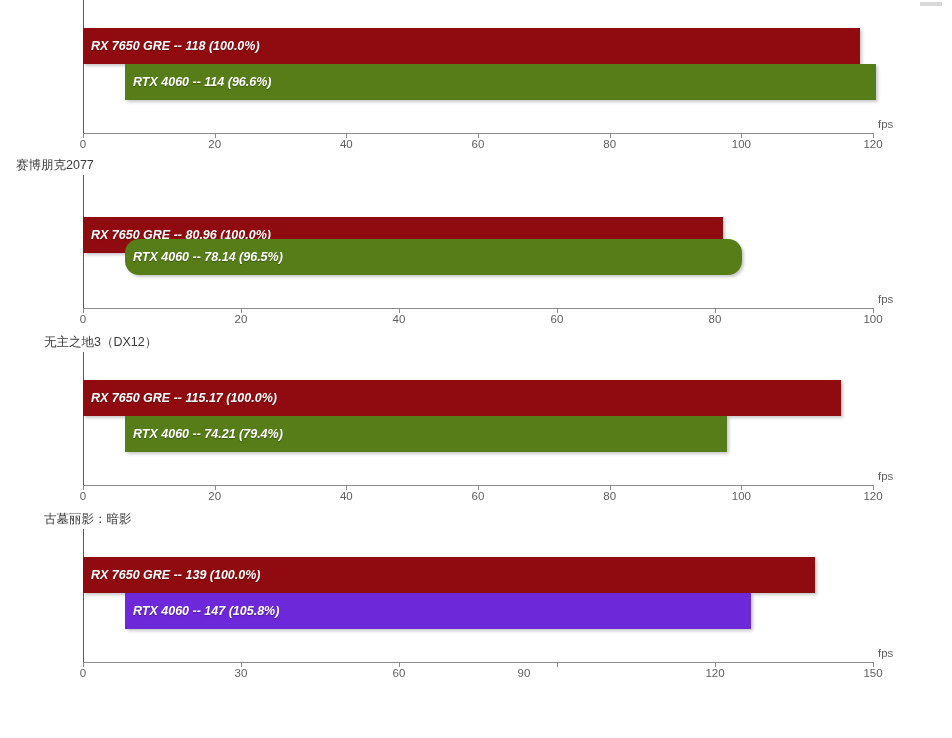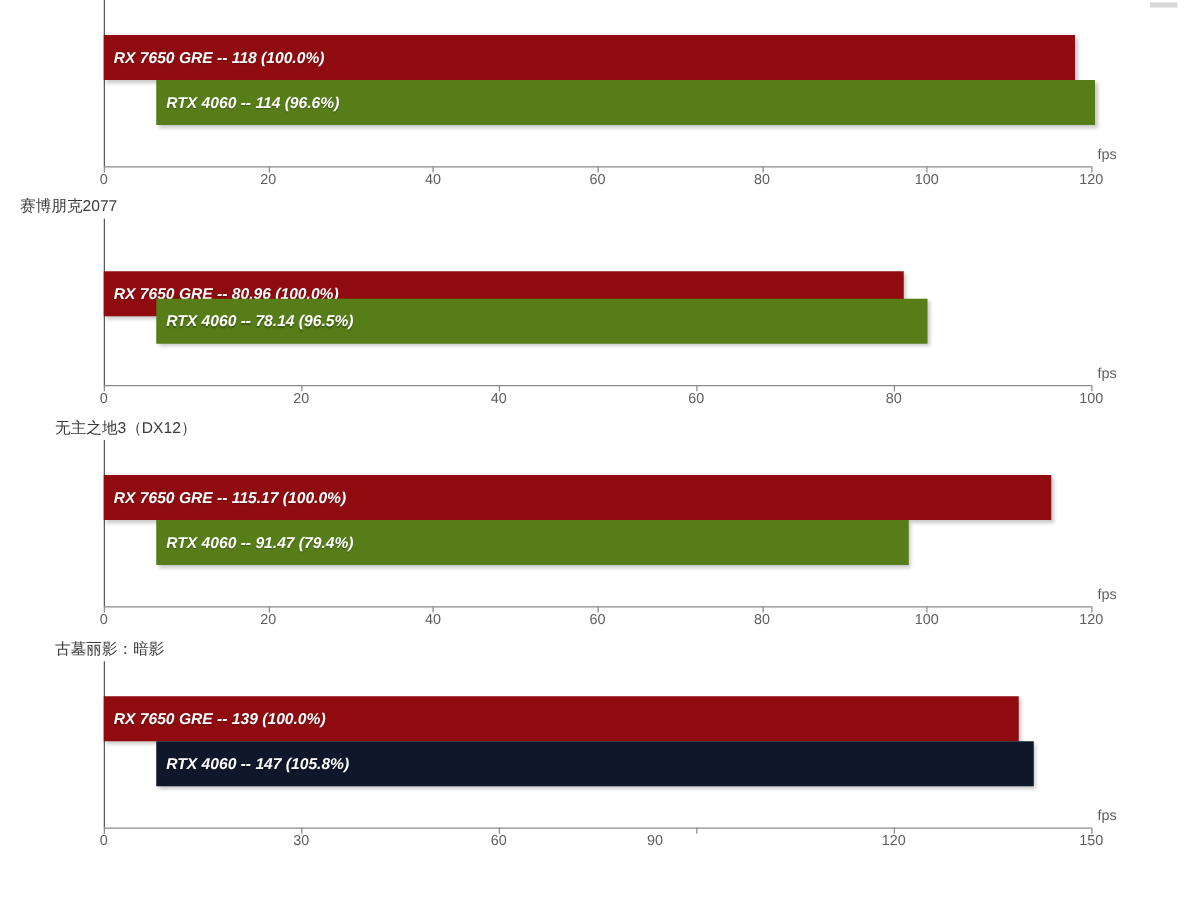--- a/index.html
+++ b/index.html
@@ -158,21 +158,21 @@
         <div class="tick" style="left: 557px;"></div>
         <div class="tick-label" style="left: 557px;">60</div>
         <div class="tick" style="left: 715px;"></div>
         <div class="tick-label" style="left: 715px;">80</div>
         <div class="tick" style="left: 873px;"></div>
         <div class="tick-label" style="left: 873px;">100</div>
         <div class="axis-unit" style="left: 878px;">fps</div>
         <div class="bar series-0" style="width: 639.584px; background: rgb(144, 11, 15); margin-top: 14px;">
           <div class="bar-label">RX 7650 GRE  --  80.96 (100.0%)</div>
         </div>
-        <div class="bar series-1" style="width: 617.306px; background: rgb(86, 125, 23);">
+        <div class="bar series-1" style="width: 617.306px; background: rgb(86, 125, 23); border-radius: 14px;">
           <div class="bar-label">RTX 4060  --  78.14 (96.5%)</div>
         </div>
       </div>
     </div>
     <div class="chart-block" style="position: absolute; left: 0px; top: 332px;">
       <div class="chart-title indent-more">无主之地3（DX12）</div>
       <div class="plot">
         <div class="y-axis"></div>
         <div class="x-axis" style="width: 790px;"></div>
         <div class="tick" style="left: 83px;"></div>
@@ -187,21 +187,21 @@
         <div class="tick-label" style="left: 609.667px;">80</div>
         <div class="tick" style="left: 741.333px;"></div>
         <div class="tick-label" style="left: 741.333px;">100</div>
         <div class="tick" style="left: 873px;"></div>
         <div class="tick-label" style="left: 873px;">120</div>
         <div class="axis-unit" style="left: 878px;">fps</div>
         <div class="bar series-0" style="width: 758.202px; background: rgb(144, 11, 15);">
           <div class="bar-label">RX 7650 GRE  --  115.17 (100.0%)</div>
         </div>
         <div class="bar series-1" style="width: 602.178px; background: rgb(86, 125, 23);">
-          <div class="bar-label">RTX 4060  --  91.47 (79.4%)</div>
+          <div class="bar-label">RTX 4060  --  74.21 (79.4%)</div>
         </div>
       </div>
     </div>
     <div class="chart-block" style="position: absolute; left: 0px; top: 509px;">
       <div class="chart-title indent-more">古墓丽影：暗影</div>
       <div class="plot">
         <div class="y-axis"></div>
         <div class="x-axis" style="width: 790px;"></div>
         <div class="tick" style="left: 83px;"></div>
         <div class="tick-label" style="left: 83px;">0</div>
@@ -212,18 +212,18 @@
         <div class="tick" style="left: 557px;"></div>
         <div class="tick-label" style="left: 524px;">90</div>
         <div class="tick" style="left: 715px;"></div>
         <div class="tick-label" style="left: 715px;">120</div>
         <div class="tick" style="left: 873px;"></div>
         <div class="tick-label" style="left: 873px;">150</div>
         <div class="axis-unit" style="left: 878px;">fps</div>
         <div class="bar series-0" style="width: 732.067px; background: rgb(144, 11, 15);">
           <div class="bar-label">RX 7650 GRE  --  139 (100.0%)</div>
         </div>
-        <div class="bar series-1" style="width: 702px; background: #0f172a;">
+        <div class="bar series-1" style="width: 626px; background: #6d28d9;">
           <div class="bar-label">RTX 4060  --  147 (105.8%)</div>
         </div>
       </div>
     </div>
   </div>
 
 </body></html>

